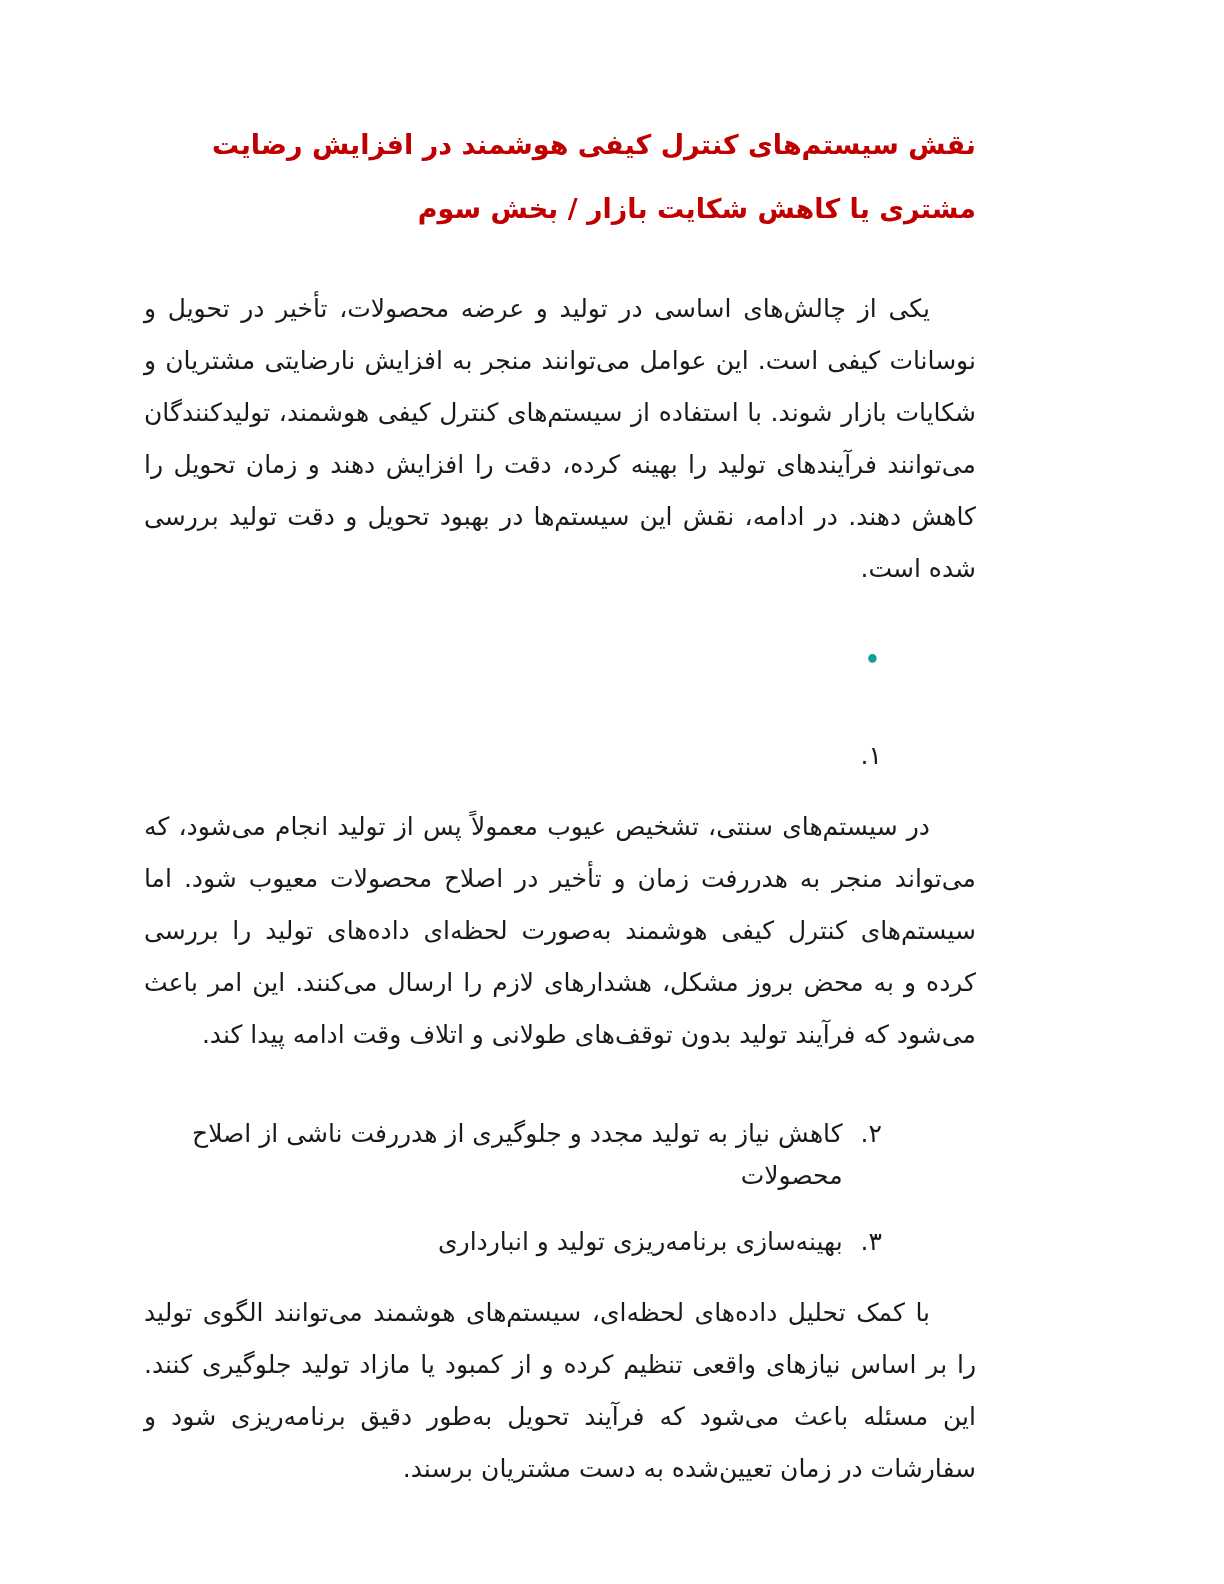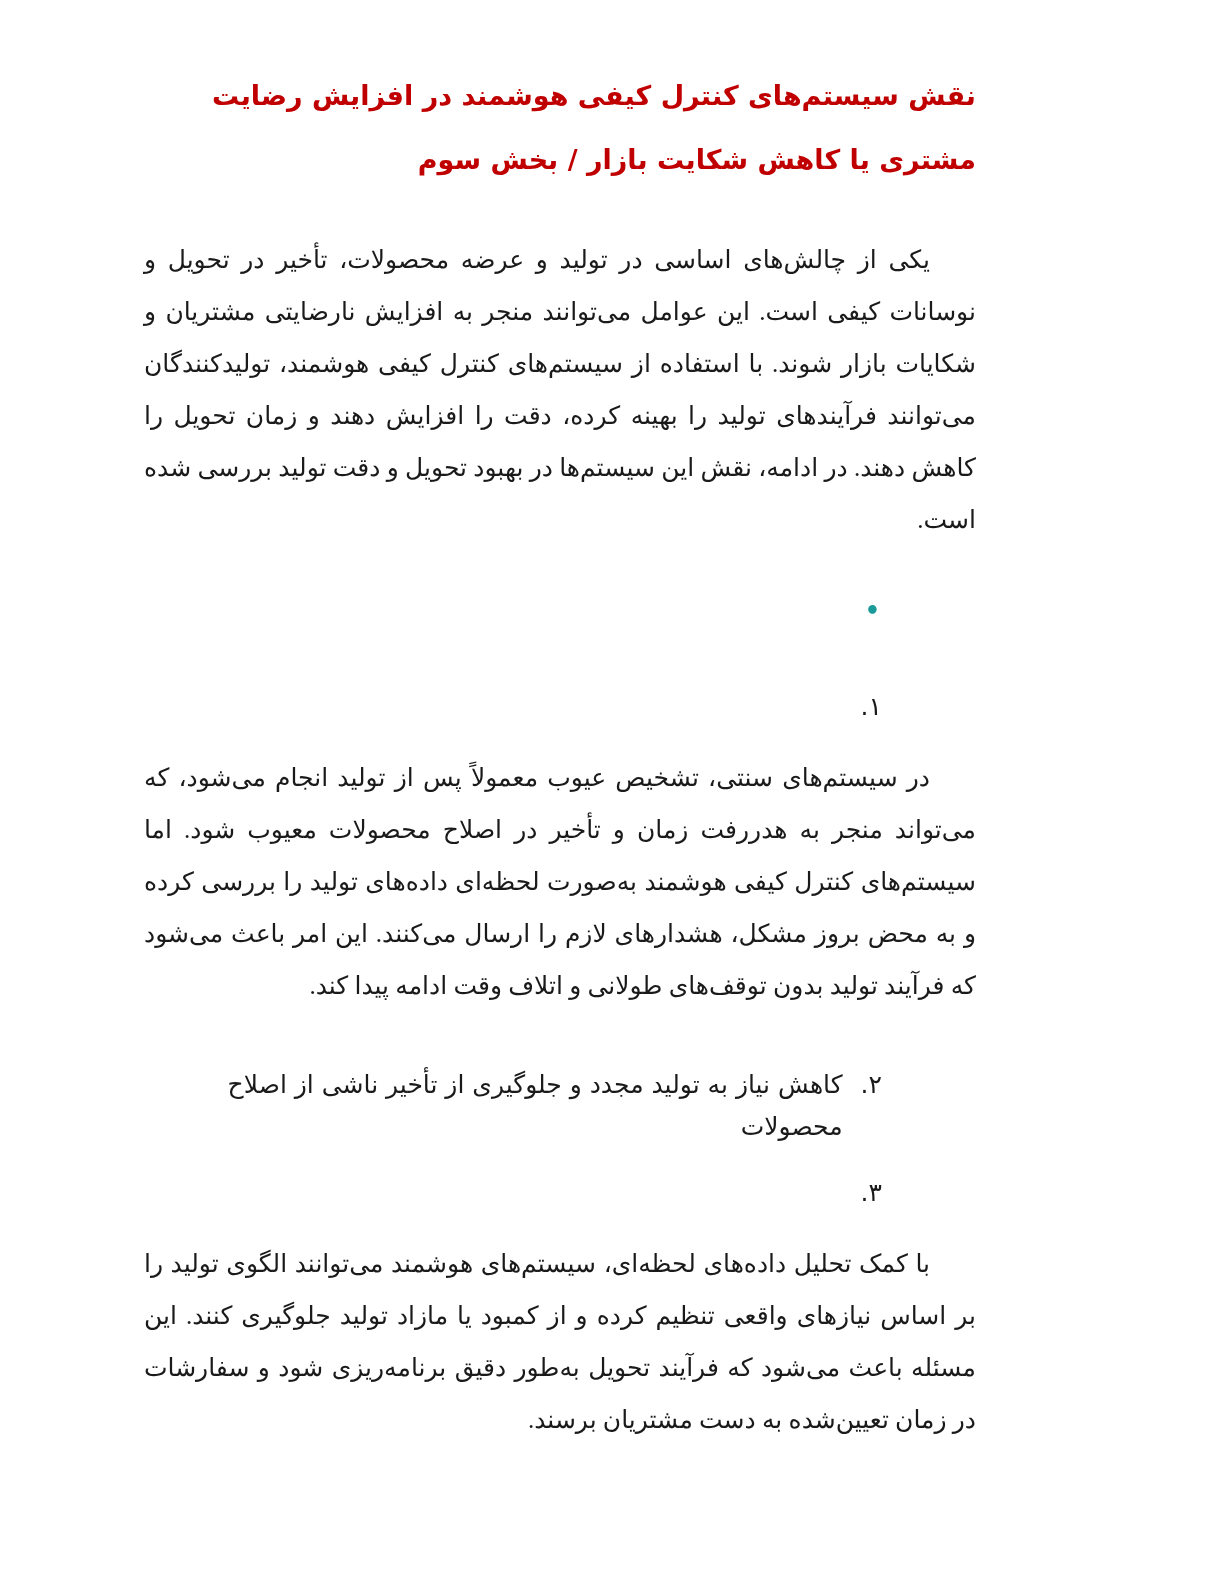--- a/index.html
+++ b/index.html
@@ -11,42 +11,41 @@
   *{box-sizing:border-box;margin:0;padding:0;}
   html,body{background:#ffffff;}
   body{
     width:1224px;height:1584px;
     font-family:"DejaVu Sans", sans-serif;
     overflow:hidden;
   }
   .page{
     width:1120px;height:1584px;
     background:var(--page-bg);
-    padding:64px 144px 0 144px;
+    padding:113px 144px 0 144px;
     direction:rtl;
   }
   
   .doc-title{
     color:var(--title-color);
     font-size:27px;
     font-weight:bold;
     line-height:64px;
     text-align:right;
     direction:rtl;
     margin-bottom:42px;
   }
   
   .paragraph{
     color:var(--text-color);
     font-size:25px;
     line-height:52px;
     text-align:justify;
     text-indent:46px;
     direction:rtl;
-    font-family:Liberation Serif, serif;
   }
   .intro{
     margin-bottom:44px;
   }
   
   .section-heading{
     color:var(--accent-color);
     font-size:27px;
     font-weight:bold;
     line-height:42px;
@@ -94,21 +93,22 @@
     <span class="bullet">•</span>
   </div>
 
   <div class="item-title">
     <span class="item-number">۱.</span>
   </div>
   <p class="paragraph item-body">در سیستم‌های سنتی، تشخیص عیوب معمولاً پس از تولید انجام می‌شود، که می‌تواند منجر به هدررفت زمان و تأخیر در اصلاح محصولات معیوب شود. اما سیستم‌های کنترل کیفی هوشمند به‌صورت لحظه‌ای داده‌های تولید را بررسی کرده و به محض بروز مشکل، هشدارهای لازم را ارسال می‌کنند. این امر باعث می‌شود که فرآیند تولید بدون توقف‌های طولانی و اتلاف وقت ادامه پیدا کند.</p>
 
   <div class="item-title">
     <span class="item-number">۲.</span>
-    <span>کاهش نیاز به تولید مجدد و جلوگیری از تأخیر ناشی از اصلاح محصولات</span>
+    <span>کاهش نیاز به تولید مجدد و جلوگیری از هدررفت ناشی از اصلاح محصولات</span>
   </div>
 
   <div class="item-title">
     <span class="item-number">۳.</span>
+    <span>بهینه‌سازی برنامه‌ریزی تولید و انبارداری</span>
   </div>
   <p class="paragraph item-body item-body-last">با کمک تحلیل داده‌های لحظه‌ای، سیستم‌های هوشمند می‌توانند الگوی تولید را بر اساس نیازهای واقعی تنظیم کرده و از کمبود یا مازاد تولید جلوگیری کنند. این مسئله باعث می‌شود که فرآیند تحویل به‌طور دقیق برنامه‌ریزی شود و سفارشات در زمان تعیین‌شده به دست مشتریان برسند.</p>
 
 </div>
 
 </body></html>

